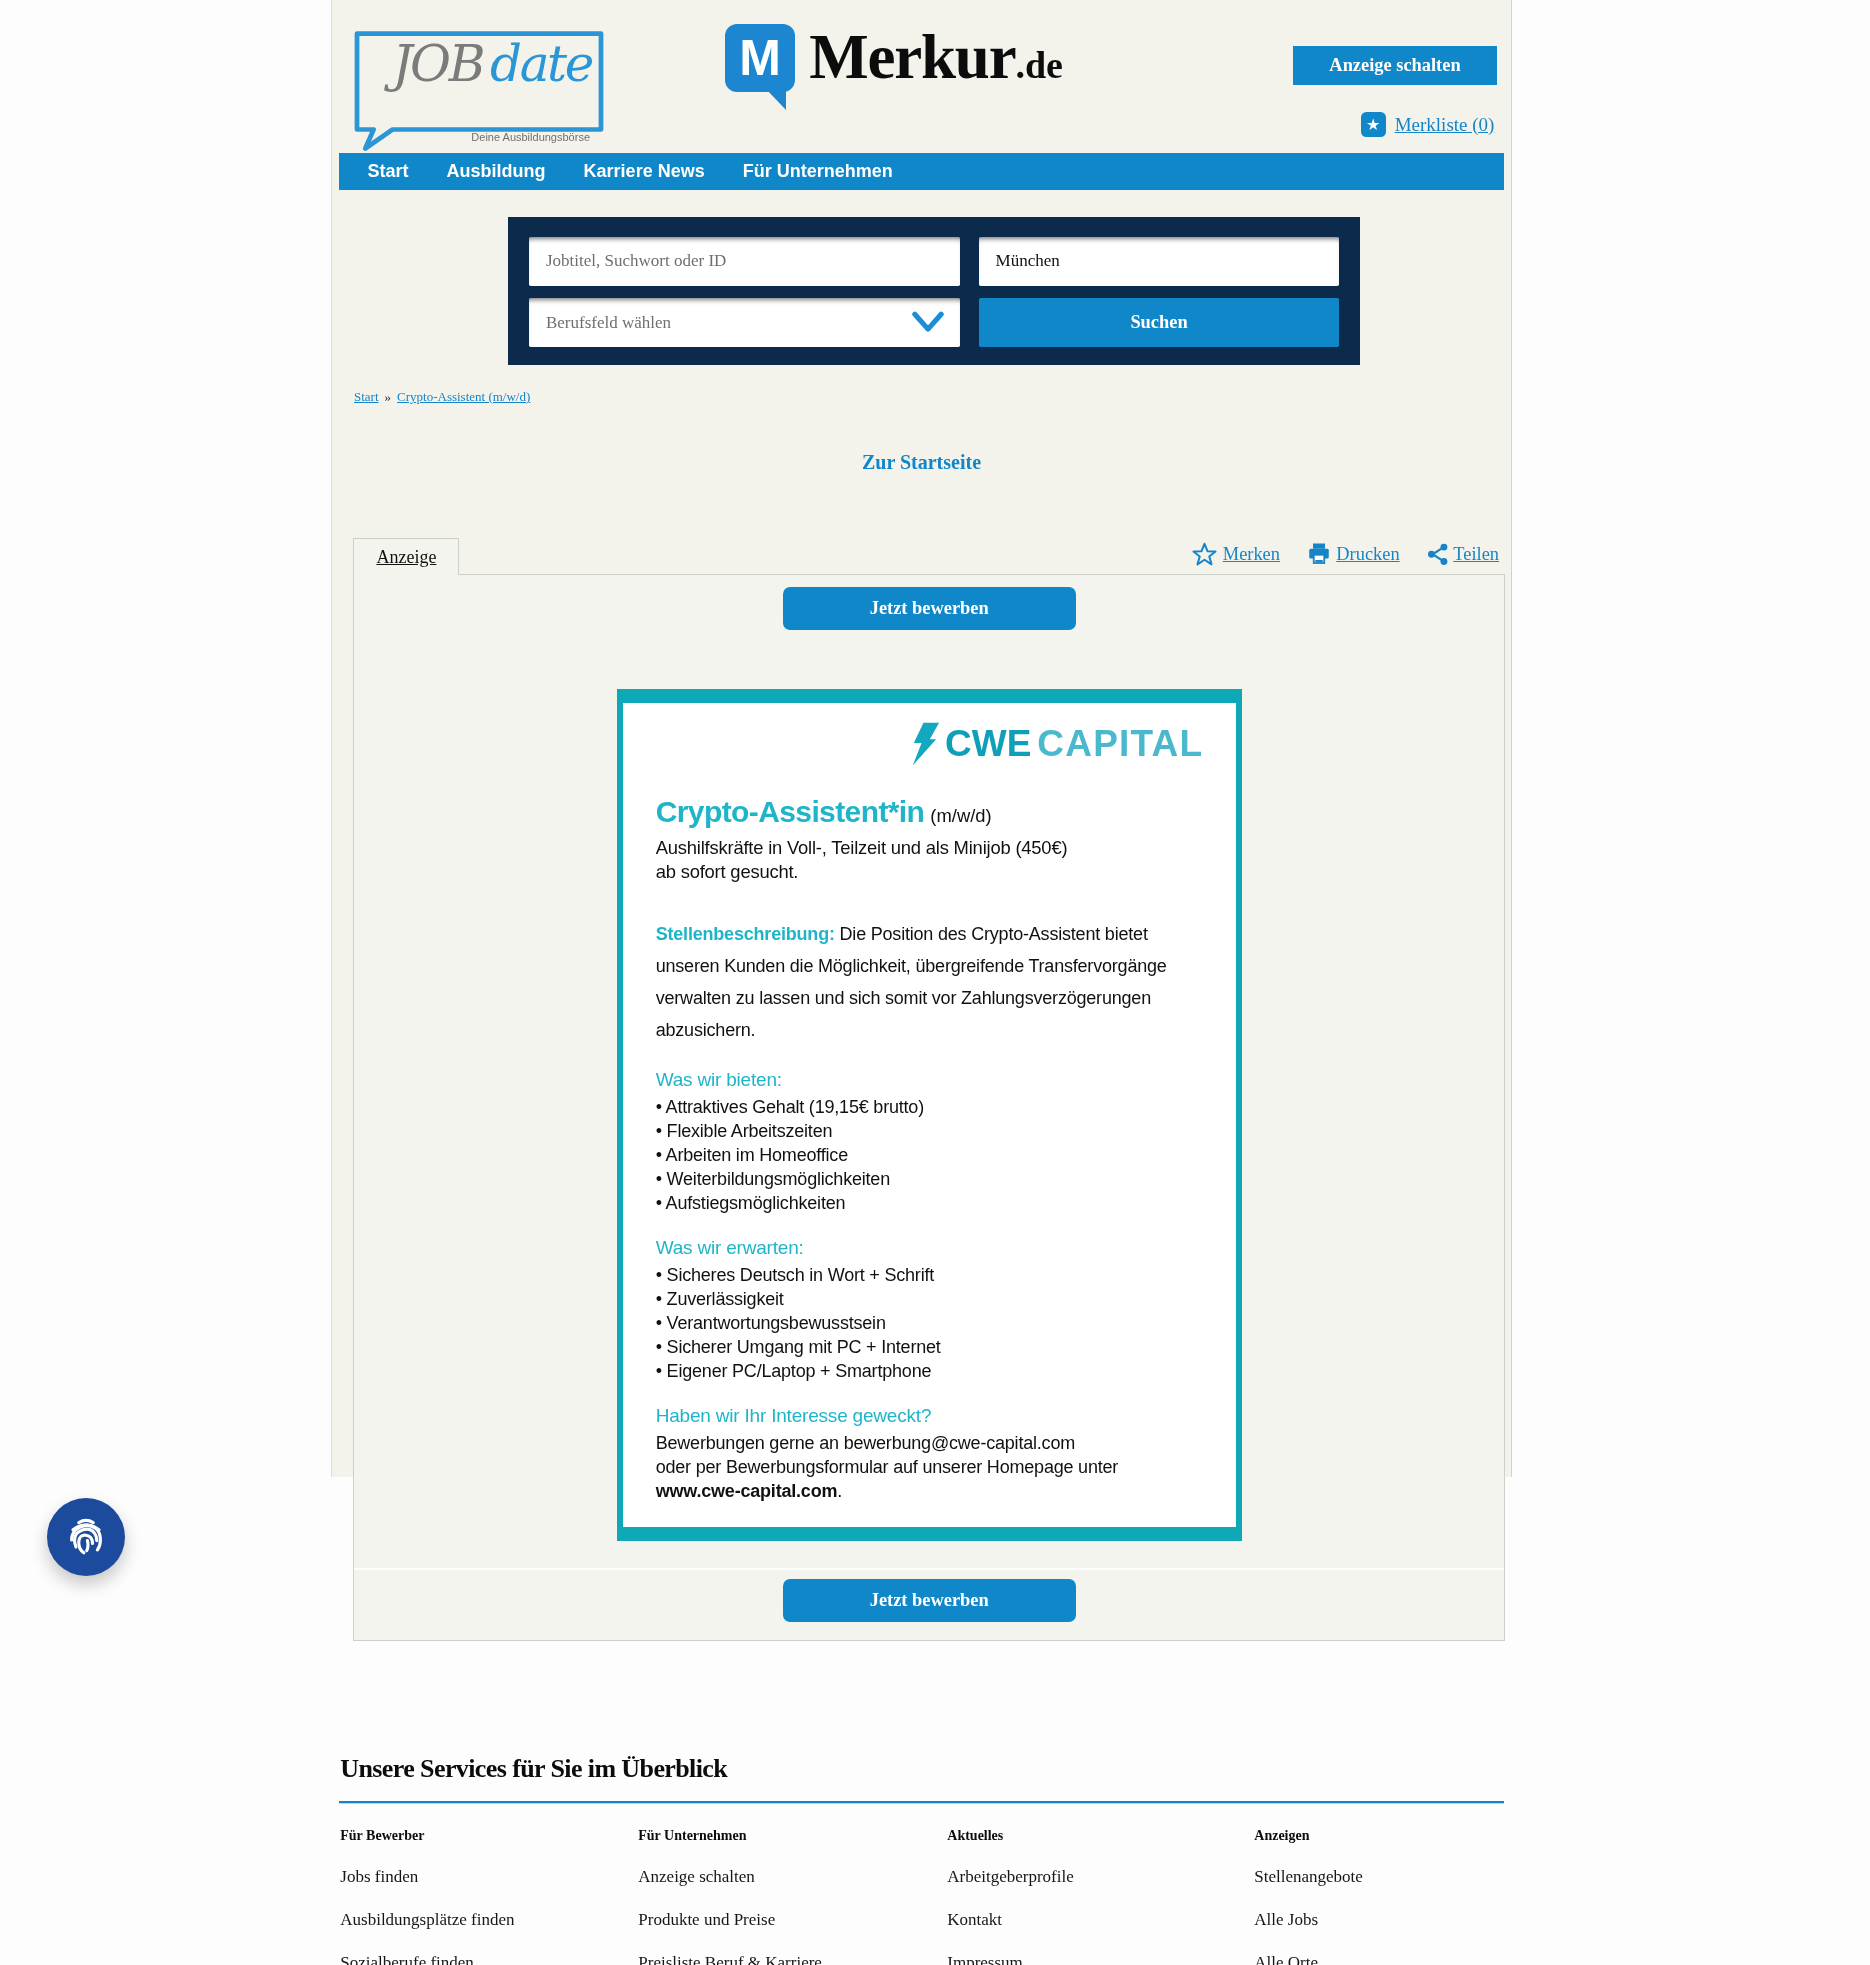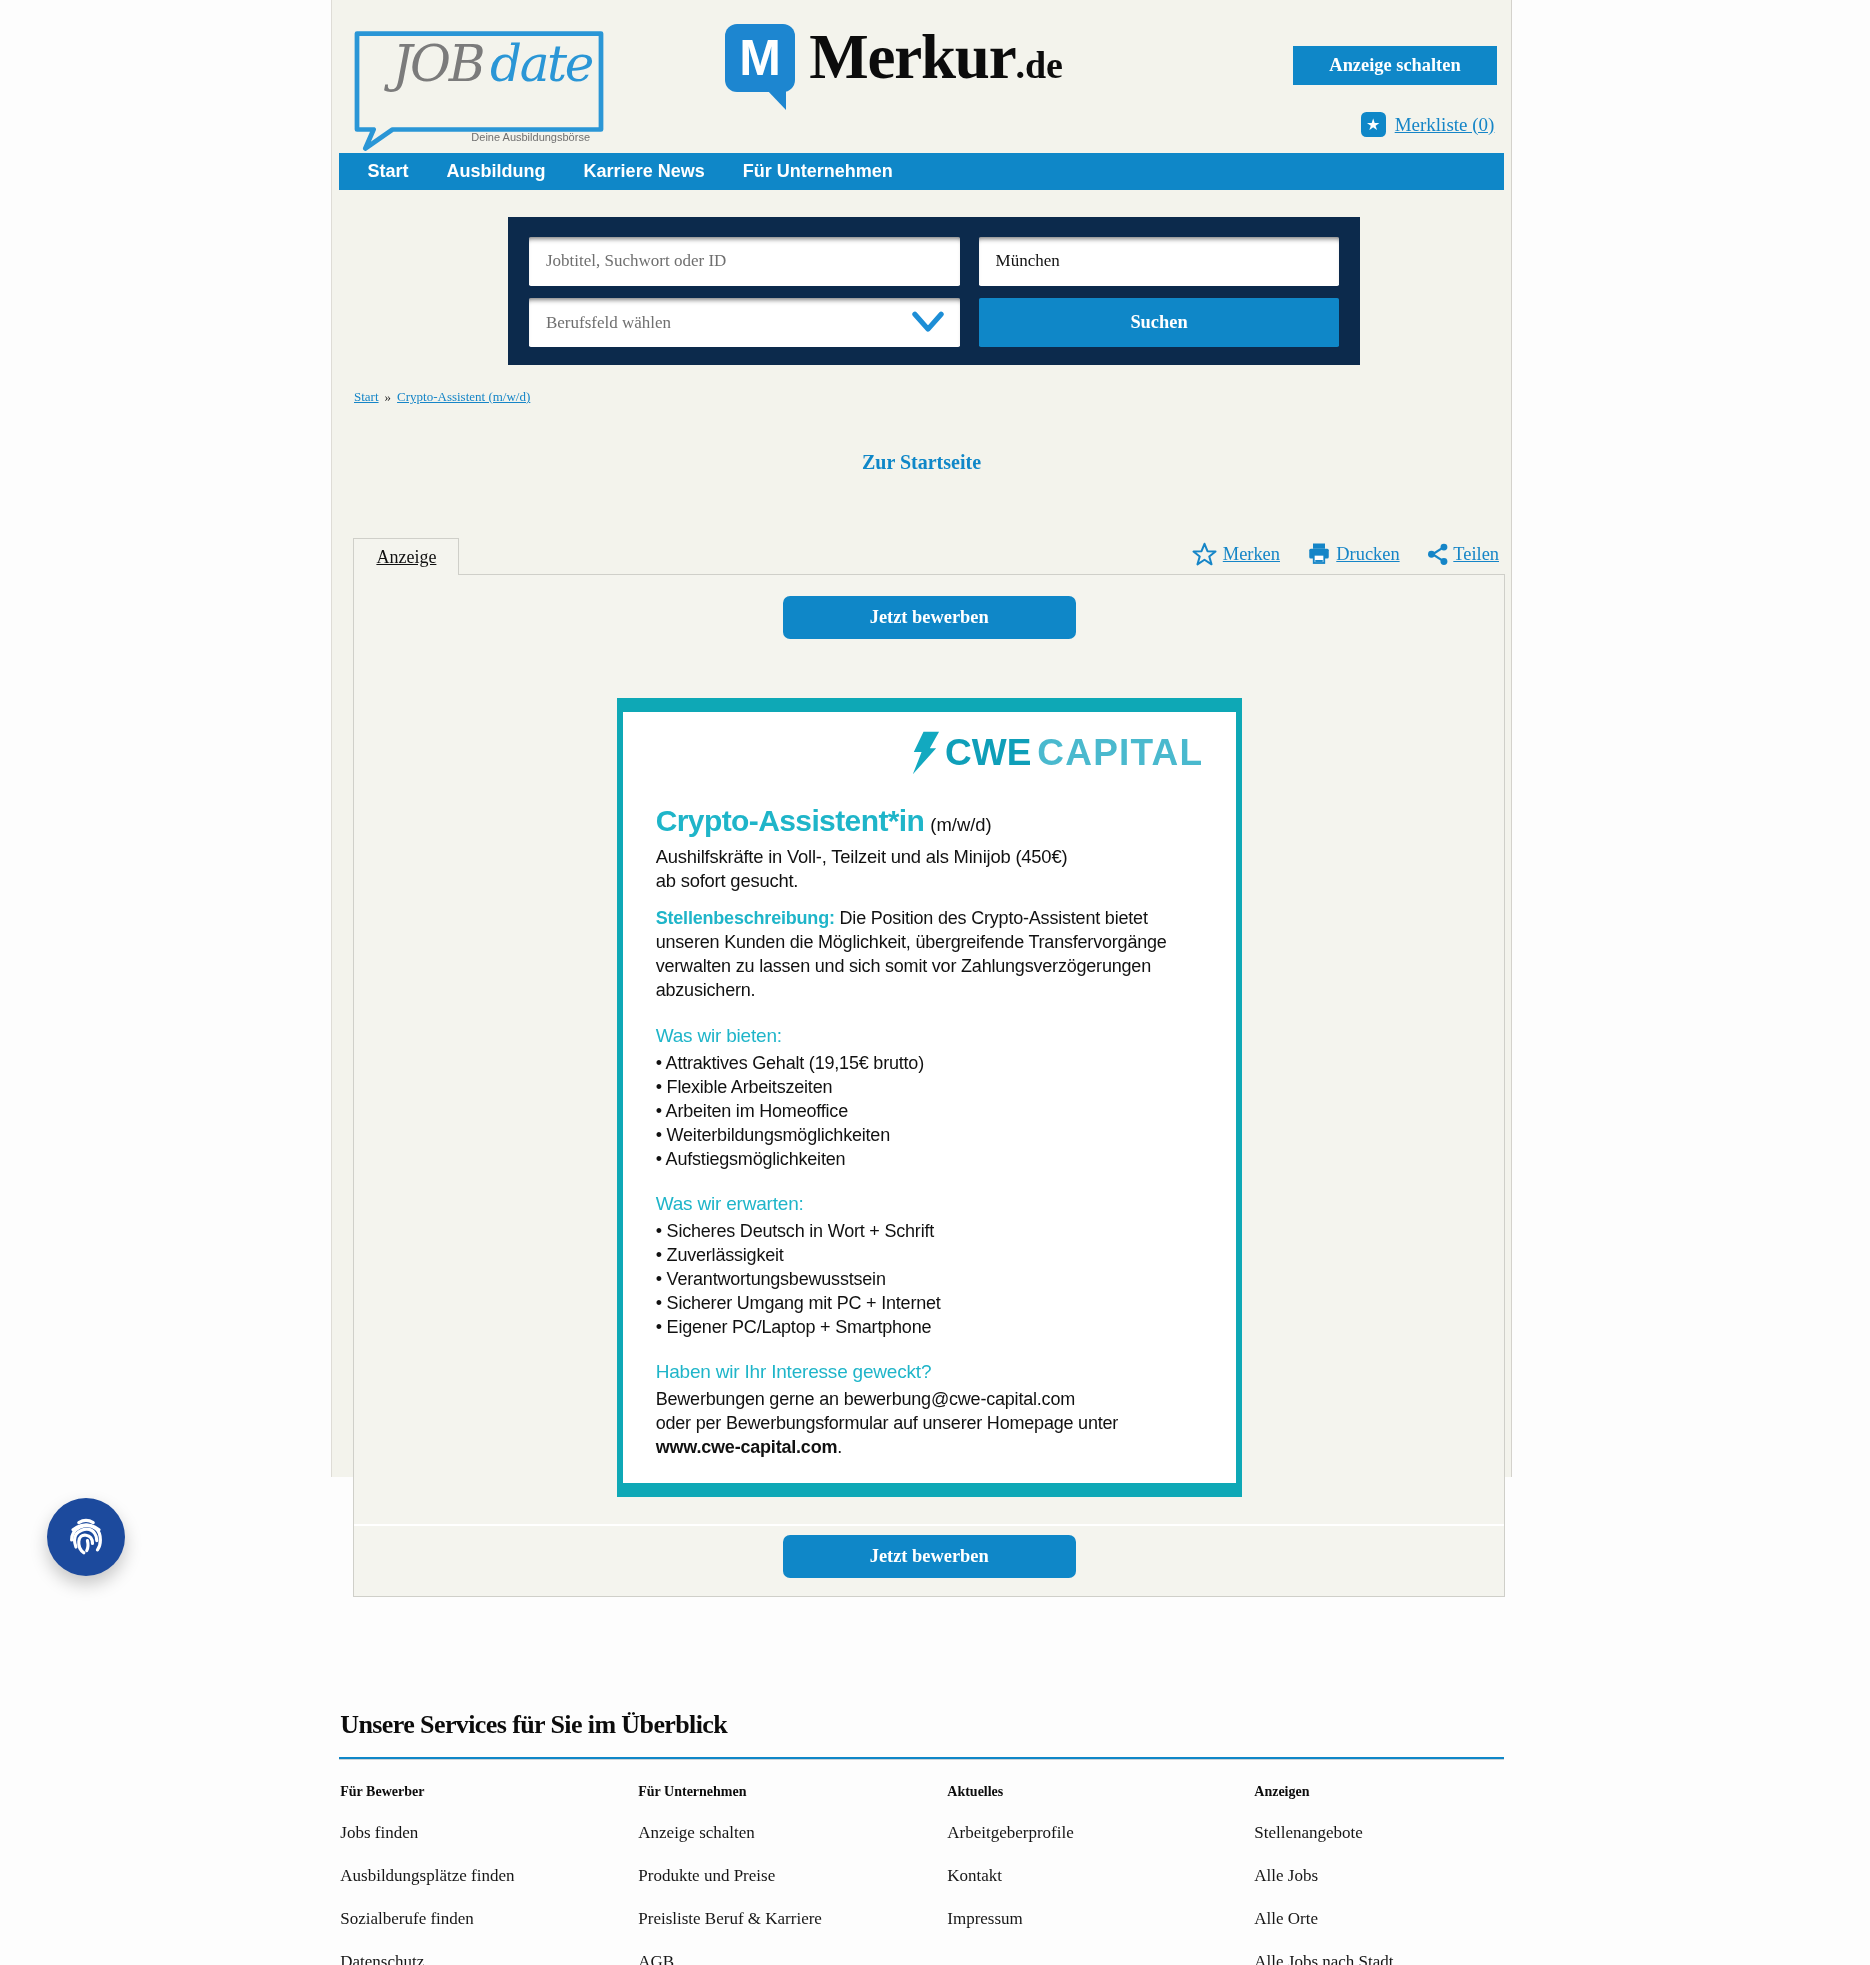--- a/index.html
+++ b/index.html
@@ -83,37 +83,37 @@
   .ad-area { margin:64px 6px 0 21.4px; }
   .tab-row { display:flex; justify-content:space-between; align-items:flex-end; }
   .tab { width:106px; height:37px; border:1.2px solid #cfcfc9; border-bottom:none; background:#f4f4ee;
          display:flex; align-items:center; justify-content:center; margin-bottom:-1.2px; position:relative; z-index:2; }
   .tab a { color:#111; font-size:18px; text-decoration:underline; cursor:pointer; }
   .actions { display:flex; align-items:center; gap:27px; padding:0 6px 7.1px 0; }
   .actions a { display:inline-flex; align-items:center; gap:5.3px; color:#1585c7; font-size:18.4px;
                text-decoration:underline; cursor:pointer; }
   .actions svg { flex:none; }
 
-  .section { border:1.2px solid #cfcfc9; background:#f4f4ee; padding-top:21px; }
+  .section { border:1.2px solid #cfcfc9; background:#f4f4ee; padding-top:12px; }
   .apply-btn { display:block; margin:0 auto; width:293px; height:43px; border:none; border-radius:7.1px;
                background:#0f87c8; color:#fff; font-family:"Liberation Serif", serif; font-weight:bold;
                font-size:18.4px; cursor:pointer; }
 
   
   .ad-card { width:625px; margin:59px auto 0; background:#fff;
              border:6px solid #0ea8b6; border-top-width:14.2px; border-bottom-width:14.2px;
              padding:9.5px 30px 24px 33px; font-family:"Liberation Sans", sans-serif; color:#111;
              letter-spacing:-0.2px; }
   .cwe-logo { display:flex; justify-content:flex-end; align-items:center; margin:6px 2.4px 0 0; }
   .cwe-bold  { font-weight:bold; font-size:37px; color:#0f9fb9; letter-spacing:0; margin-left:3.6px; }
   .cwe-light { font-weight:bold; font-size:37px; color:#4ab9ce; letter-spacing:1.2px; margin-left:6px; }
   .ad-title { margin-top:25px; color:#1fb5c9; font-weight:bold; font-size:30px; letter-spacing:-0.6px; }
   .ad-title .suffix { color:#111; font-weight:normal; font-size:18.4px; letter-spacing:0; margin-left:6px; }
   .ad-intro { margin-top:7.1px; font-size:18.4px; line-height:24px; }
-  .ad-par { margin:13px 0 0; font-size:18px; line-height:24px; }
+  .ad-par { margin:34px 0 0; font-size:18px; line-height:32px; }
   .teal-lbl { color:#1fb5c9; font-weight:bold; }
   .ad-h { margin:22.5px 0 0; color:#1fb5c9; font-weight:normal; font-size:19px; }
   .ad-list { margin:3.6px 0 0; padding:0; list-style:none; }
   .ad-list li { font-size:18px; line-height:24px; }
   .ad-list li:before { content:"• "; }
   .contact { margin-top:3.6px; font-size:18px; line-height:24px; }
   .contact .bold { font-weight:bold; }
 
   .section-bottom { margin-top:27px; border-top:2.4px solid #ffffff; padding:9.5px 0 18px; }
 

